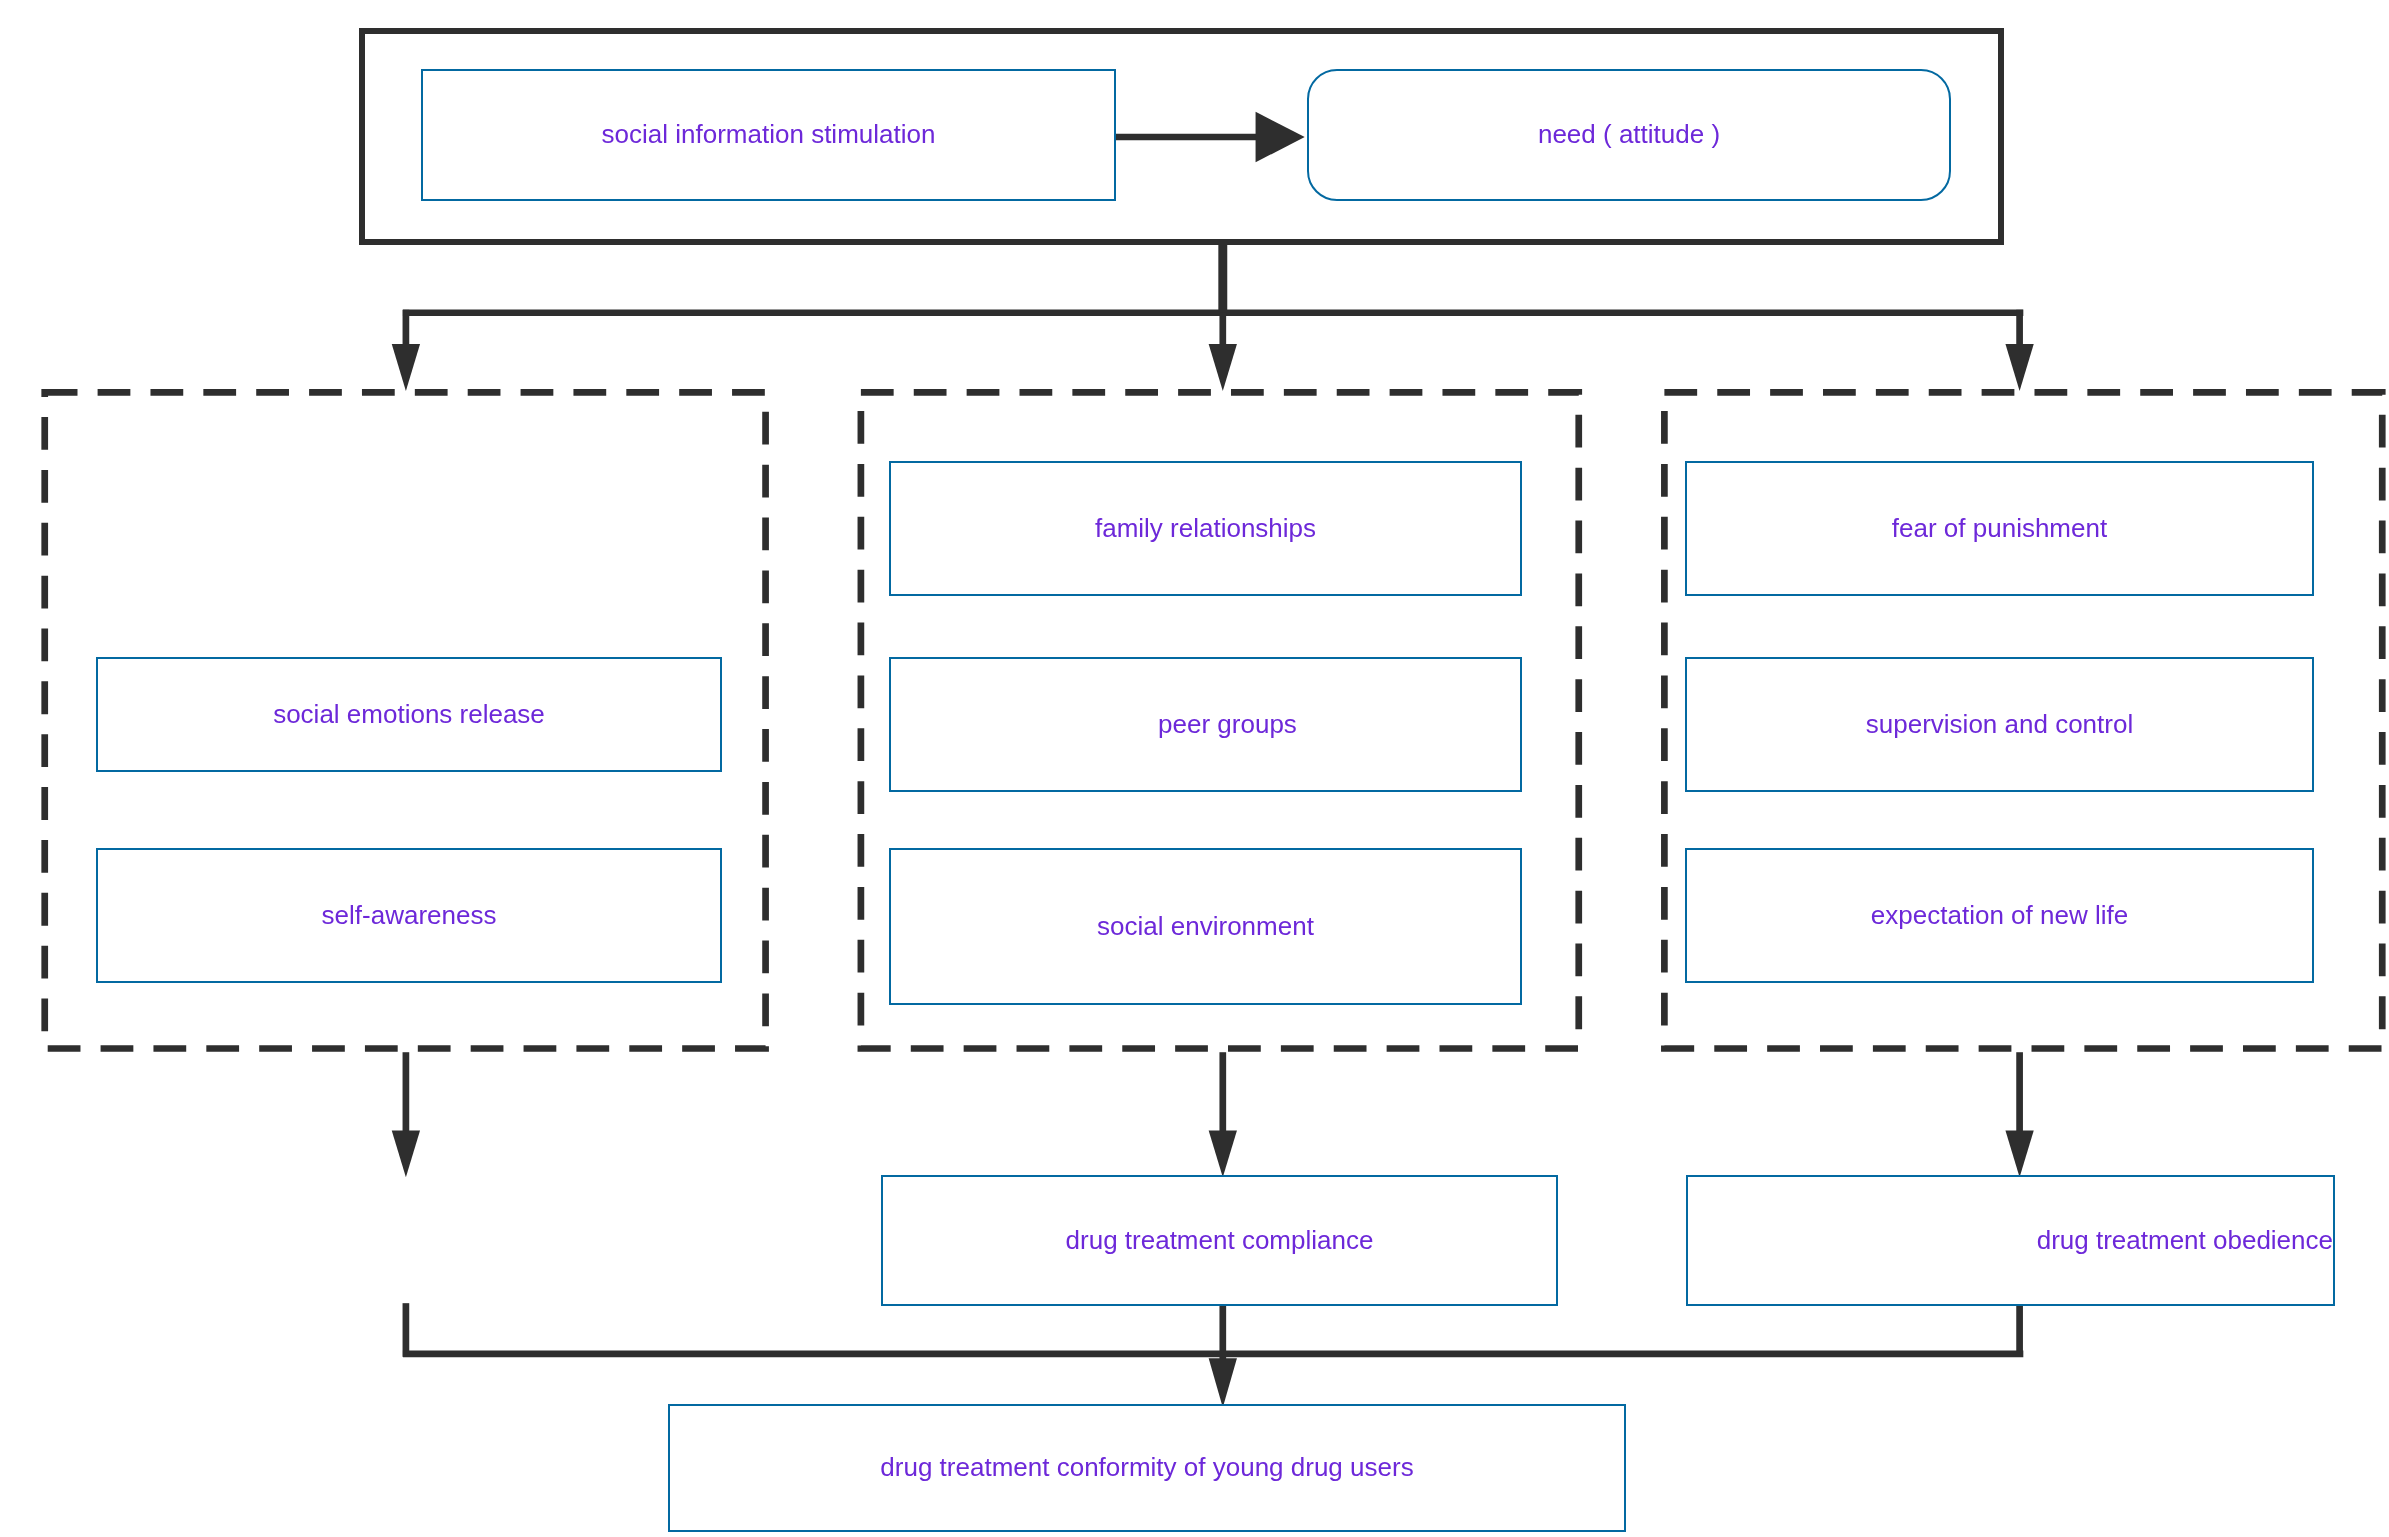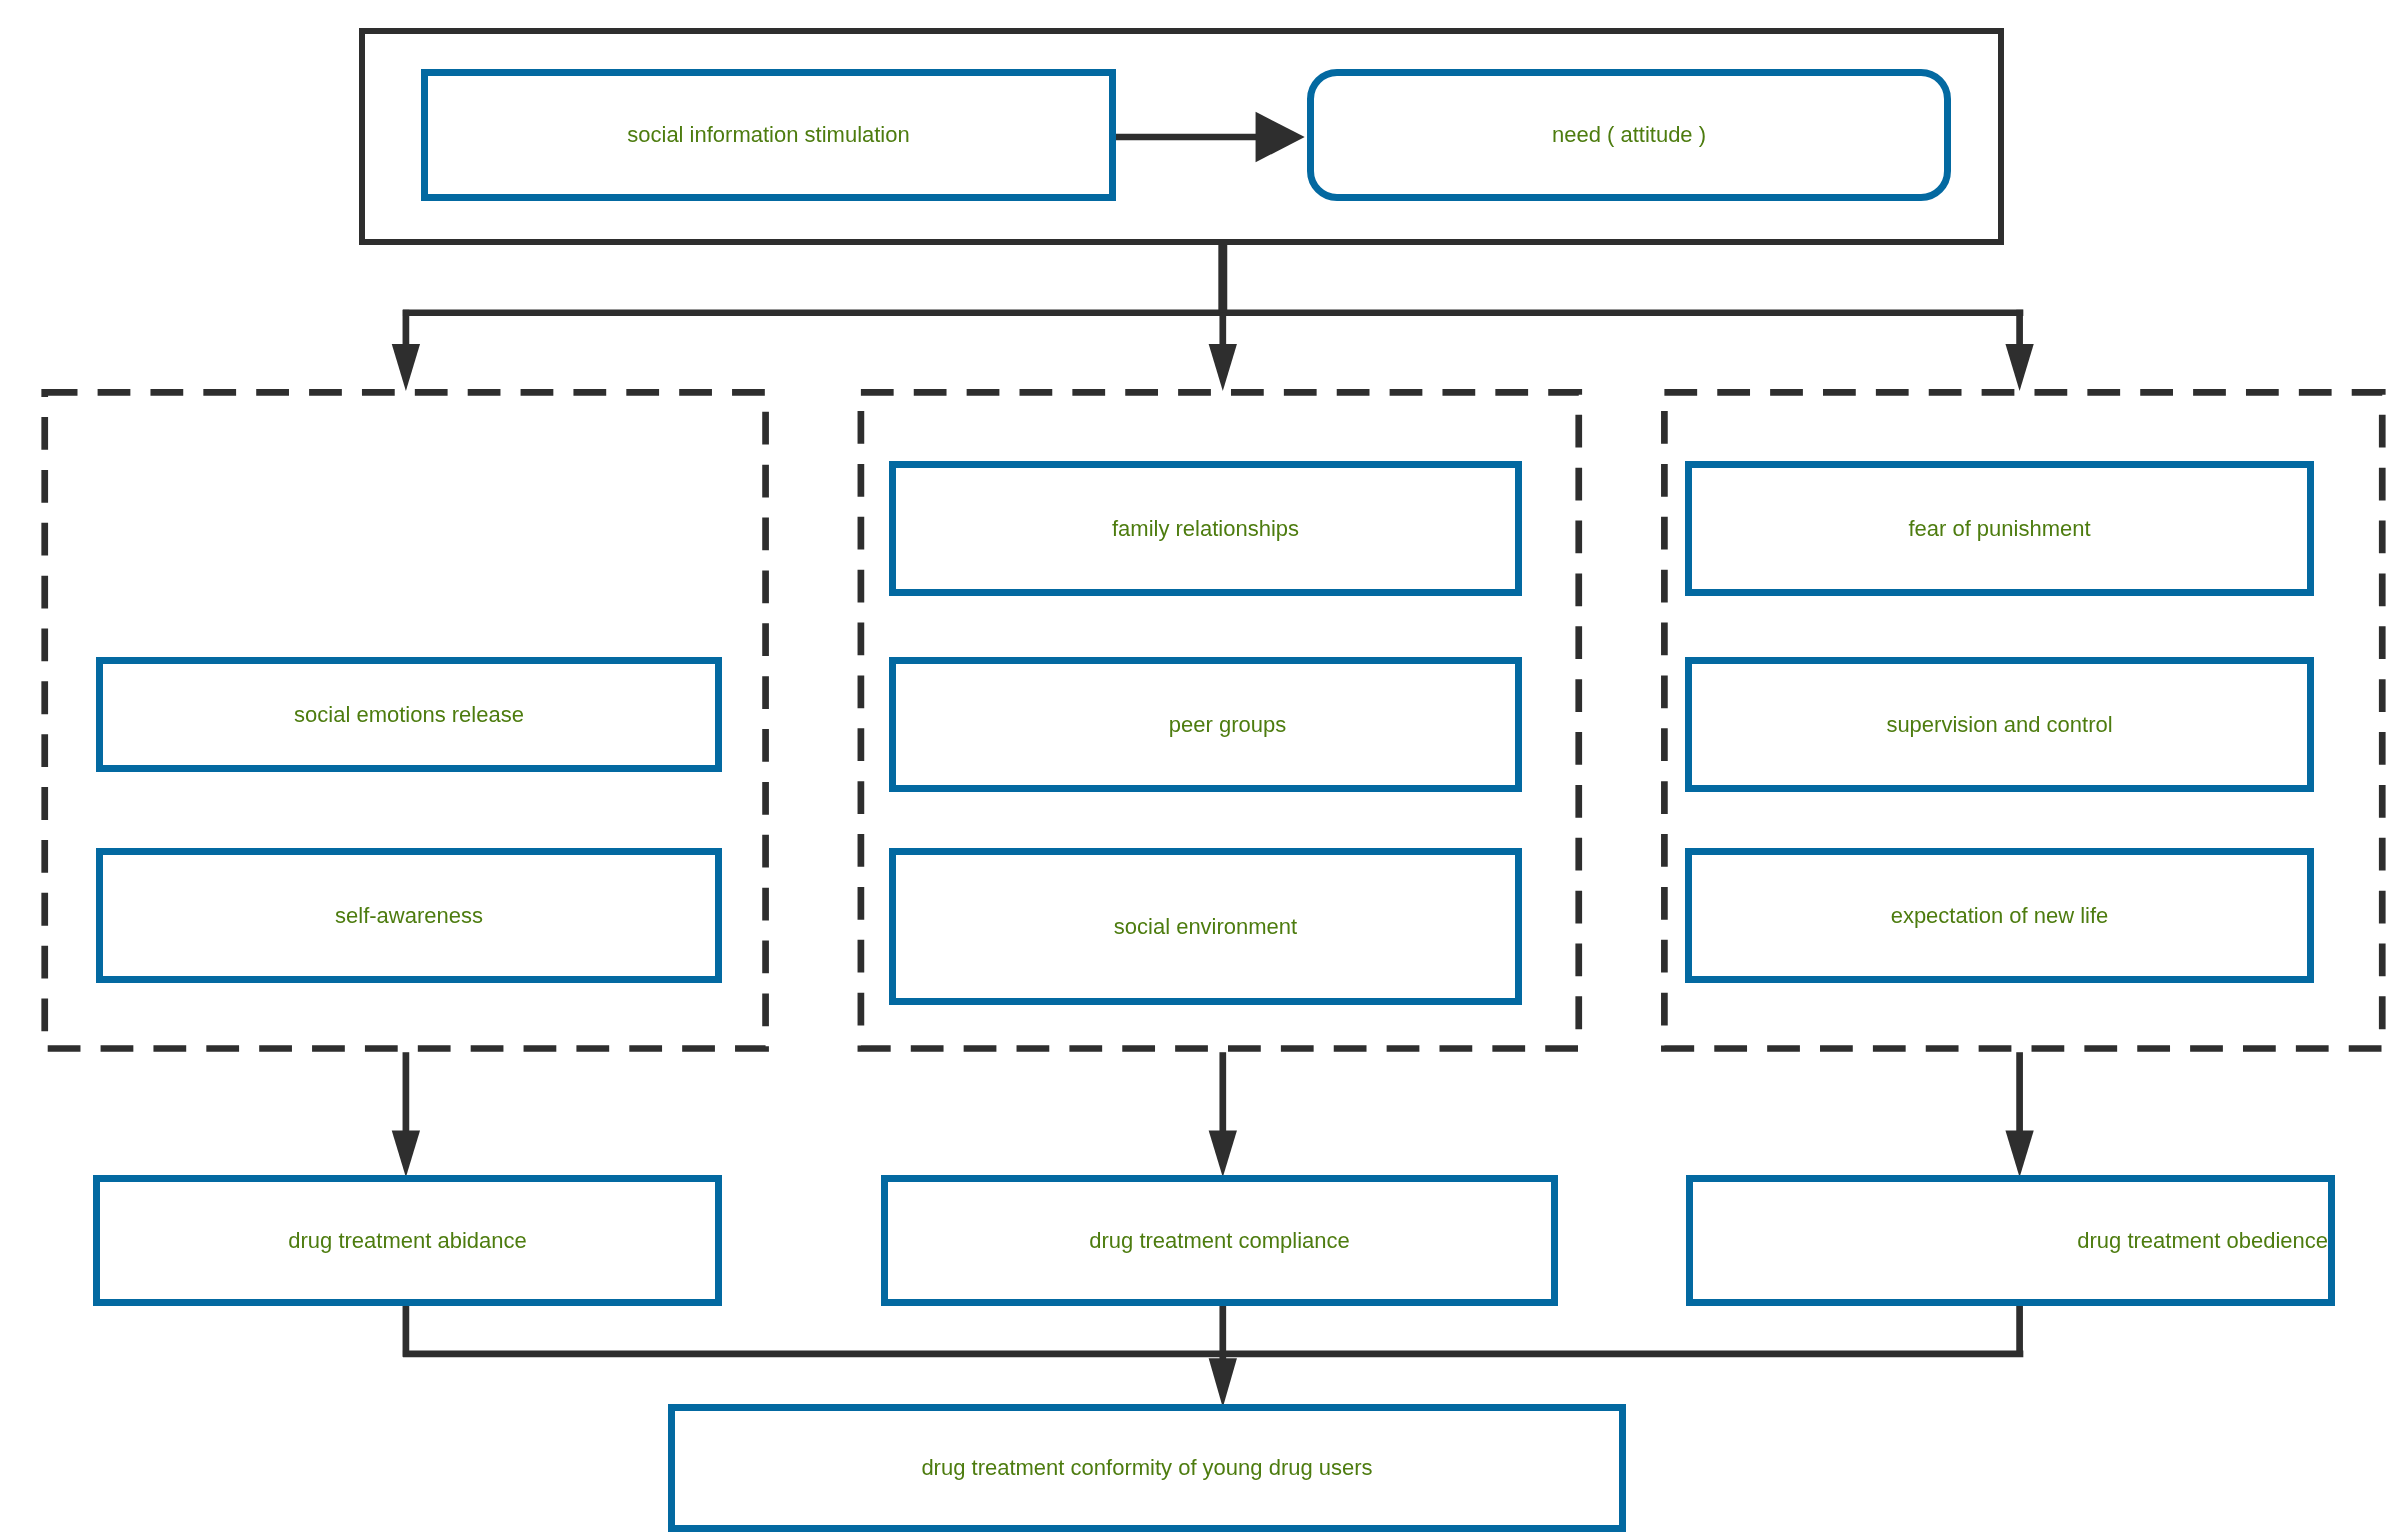--- a/index.html
+++ b/index.html
@@ -19,28 +19,28 @@
     position: absolute;
     left: 0;
     top: 0;
     width: 2389px;
     height: 1537px;
     z-index: 0;
   }
   .box {
     position: absolute;
     box-sizing: border-box;
-    border: 7px solid #0369a1;
+    border: 2px solid #0369a1;
     background: #ffffff;
     display: flex;
     align-items: center;
     justify-content: center;
     text-align: center;
-    color: #4d7c0f;
-    font-size: 22px;
+    color: #6d28d9;
+    font-size: 26px;
     line-height: 1.15;
     z-index: 2;
   }
   .container-box {
     position: absolute;
     box-sizing: border-box;
     border: 6px solid #2e2e2e;
     background: transparent;
     z-index: 1;
   }
@@ -126,23 +126,20 @@
   <div class="box" style="left:1685px; top:461px; width:629px; height:135px;">
     <span class="label">fear of punishment</span>
   </div>
   <div class="box" style="left:1685px; top:657px; width:629px; height:135px;">
     <span class="label">supervision and control</span>
   </div>
   <div class="box" style="left:1685px; top:848px; width:629px; height:135px;">
     <span class="label">expectation of new life</span>
   </div>
 
-  <div class="box" style="left:93px; top:1175px; width:629px; height:131px;">
-    <span class="label">drug treatment abidance</span>
-  </div>
   <div class="box" style="left:881px; top:1175px; width:677px; height:131px;">
     <span class="label">drug treatment compliance</span>
   </div>
   <div class="box" style="left:1686px; top:1175px; width:649px; height:131px;justify-content:flex-end;">
     <span class="label">drug treatment obedience</span>
   </div>
 
   <div class="box" style="left:668px; top:1404px; width:958px; height:128px;align-items:center;">
     <span class="label">drug treatment conformity of young drug users</span>
   </div>

